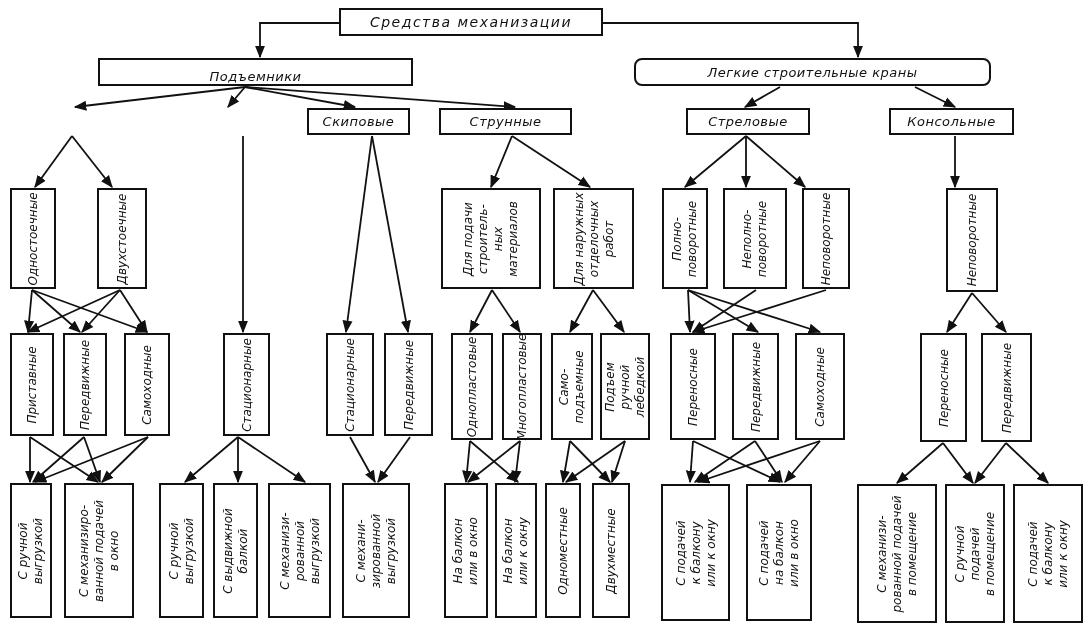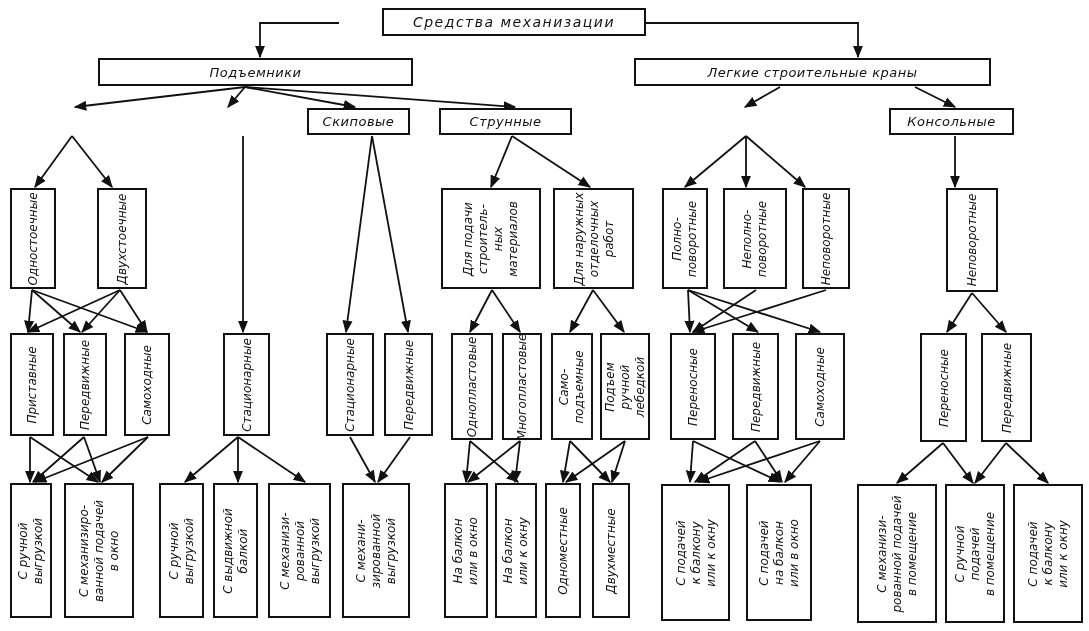--- a/index.html
+++ b/index.html
@@ -83,36 +83,39 @@
       <line x1="755" y1="441" x2="695" y2="482" stroke="#111" stroke-width="1.8" marker-end="url(#arr)"></line>
       <line x1="755" y1="441" x2="782" y2="482" stroke="#111" stroke-width="1.8" marker-end="url(#arr)"></line>
       <line x1="820" y1="441" x2="698" y2="482" stroke="#111" stroke-width="1.8" marker-end="url(#arr)"></line>
       <line x1="820" y1="441" x2="785" y2="482" stroke="#111" stroke-width="1.8" marker-end="url(#arr)"></line>
       <line x1="943" y1="443" x2="897" y2="483" stroke="#111" stroke-width="1.8" marker-end="url(#arr)"></line>
       <line x1="943" y1="443" x2="973" y2="483" stroke="#111" stroke-width="1.8" marker-end="url(#arr)"></line>
       <line x1="1006" y1="443" x2="975" y2="483" stroke="#111" stroke-width="1.8" marker-end="url(#arr)"></line>
       <line x1="1006" y1="443" x2="1048" y2="483" stroke="#111" stroke-width="1.8" marker-end="url(#arr)"></line>
     </svg>
 
-  <div class="box" style="left:339px;top:8px;width:264px;height:28px;margin-left:43px;">
+  <div class="box" style="left:339px;top:8px;width:264px;height:28px;">
     <span class="h-label" style="font-size:14px;letter-spacing:1.5px">Средства механизации</span>
   </div>
 
-  <div class="box" style="left:98px;top:58px;width:315px;height:28px;">
+  <div class="box" style="left:98px;top:58px;width:315px;height:28px;align-items:flex-end;">
     <span class="h-label">Подъемники</span>
   </div>
-  <div class="box" style="left:634px;top:58px;width:357px;height:28px;">
+  <div class="box" style="left:634px;top:58px;width:357px;height:28px;border-radius:8px;">
     <span class="h-label">Легкие строительные краны</span>
   </div>
 
   <div class="box" style="left:307px;top:108px;width:103px;height:27px;">
     <span class="h-label">Скиповые</span>
   </div>
   <div class="box" style="left:439px;top:108px;width:133px;height:27px;">
     <span class="h-label">Струнные</span>
+  </div>
+  <div class="box" style="left:686px;top:108px;width:124px;height:27px;">
+    <span class="h-label">Стреловые</span>
   </div>
   <div class="box" style="left:889px;top:108px;width:125px;height:27px;">
     <span class="h-label">Консольные</span>
   </div>
 
   <div class="box" style="left:10px;top:188px;width:46px;height:101px;">
     <span class="v-wrap">Одностоечные</span>
   </div>
   <div class="box" style="left:97px;top:188px;width:50px;height:101px;">
     <span class="v-wrap">Двухстоечные</span>

